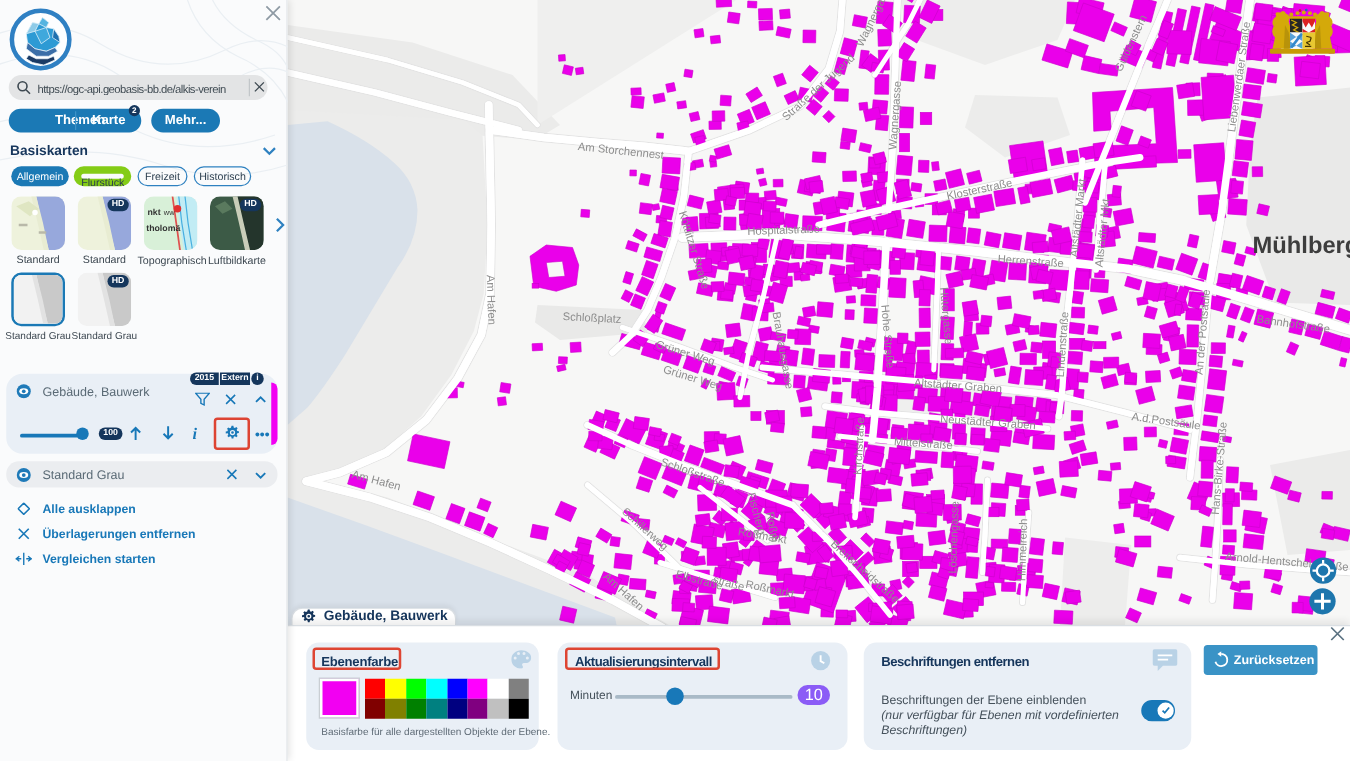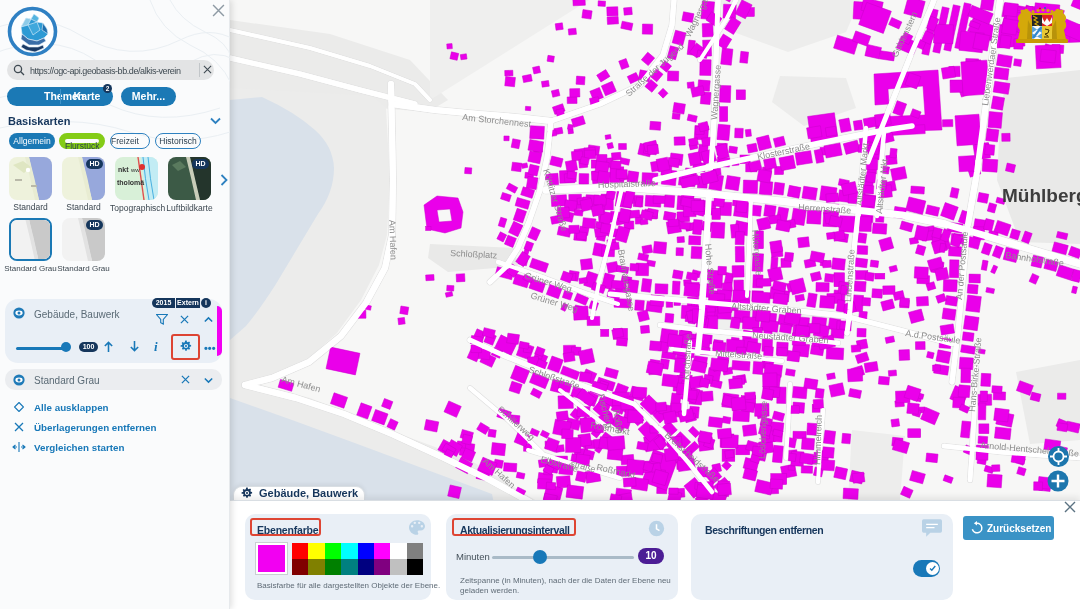--- a/index.html
+++ b/index.html
@@ -1443,33 +1443,33 @@
       <circle cx="10" cy="10" r="9" fill="#b9d2e6"></circle>
       <path d="M10 5 v5.5 l3.5 2" stroke="#fff" stroke-width="1.8" fill="none"></path>
     </svg>
 
   <div class="abs" style="left:226px;top:65px;font-size:9.5px;color:#44505a;">Minuten</div>
 
   <div class="abs" style="left:262px;top:70px;width:142px;height:2.5px;background:#a9bac7;border-radius:2px;"></div>
 
   <div class="abs" style="left:303px;top:64px;width:14px;height:14px;border-radius:50%;background:#1878b8;"></div>
 
-  <div class="abs" style="left:408px;top:62px;width:26px;height:16px;background:#4c1d95;border-radius:8px;color:#fff;font-size:10px;font-weight:bold;text-align:center;line-height:16px;">10</div>
-
-  <div class="abs" style="left:230px;top:90px;width:230px;font-size:8px;color:#5f6b76;line-height:1.3;">Zeitspanne (in Minuten), nach der die Daten der Ebene neu<br>geladen werden.</div>
+  <div class="abs" style="left:408px;top:62px;width:26px;height:16px;background:#8b5cf6;border-radius:8px;color:#fff;font-size:13px;font-weight:normal;text-align:center;line-height:16px;">10</div>
+
 
   <div class="abs" style="left:461px;top:28px;width:262px;height:86px;background:#e9eff6;border-radius:10px;"></div>
 
   <div class="abs" style="left:475px;top:38px;font-size:10.5px;font-weight:bold;color:#16365c;letter-spacing:-0.4px;">Beschriftungen entfernen</div>
 
   <svg class="abs" style="left:692px;top:33px" width="20" height="19" viewBox="0 0 24 22">
       <path fill="#b9d2e6" d="M2 0 h20 a2 2 0 0 1 2 2 v12 a2 2 0 0 1 -2 2 h-12 l-5 5 v-5 h-3 a2 2 0 0 1 -2 -2 v-12 a2 2 0 0 1 2 -2 Z"></path>
       <path d="M5 6 h14 M5 10 h10" stroke="#fff" stroke-width="1.6"></path>
     </svg>
 
+  <div class="abs" style="left:475px;top:69px;width:205px;font-size:9.8px;color:#44505a;line-height:1.25;white-space:normal;">Beschriftungen der Ebene einblenden<br><i>(nur verfügbar für Ebenen mit vordefinierten Beschriftungen)</i></div>
 
   <div class="abs" style="left:683px;top:74px;width:27px;height:17px;background:#1878b8;border-radius:9px;"></div>
   <div class="abs" style="left:696px;top:76px;width:13px;height:13px;background:#fff;border-radius:50%;"></div>
   <svg class="abs" style="left:699px;top:79px" width="7" height="7" viewBox="0 0 10 10">
       <path d="M1.5 5 l2.5 2.5 L9 1.5" stroke="#1878b8" stroke-width="2" fill="none"></path>
     </svg>
 
   <div class="abs" style="left:733px;top:30px;width:91px;height:24px;background:#3a93c6;border-radius:3px;"></div>
   <svg class="abs" style="left:740px;top:35px" width="14" height="14" viewBox="0 0 16 16">
       <path d="M8 2.5 A5.5 5.5 0 1 1 2.7 9.5" stroke="#fff" stroke-width="1.7" fill="none"></path>
@@ -1534,21 +1534,21 @@
   <div class="abs" style="left:121px;top:87px;width:55px;height:19px;background:#1b79b5;border-radius:10px;font-size:10.5px;font-weight:bold;color:#fff;text-align:center;line-height:19px;">Mehr...</div>
 
   <div class="abs" style="left:8px;top:115px;font-size:11px;font-weight:bold;color:#16365c;">Basiskarten</div>
 
   <svg class="abs" style="left:210px;top:117px" width="11" height="8" viewBox="0 0 11 8">
       <path d="M1 1.5 L5.5 6 L10 1.5" stroke="#2e81c0" stroke-width="1.8" fill="none"></path>
     </svg>
 
   <div class="abs" style="left:9px;top:133px;width:46px;height:16px;background:#1b79b5;border-radius:8px;color:#fff;font-size:8.5px;text-align:center;line-height:16px;">Allgemein</div>
   <div class="abs" style="left:59px;top:133px;width:46px;height:16px;border:6px solid #84cc16;border-radius:8px;color:#2b3e4e;font-size:8.5px;text-align:center;line-height:14px;">Flurstück</div>
-  <div class="abs" style="left:110px;top:133px;width:40px;height:16px;border:1px solid #2e81c0;border-radius:8px;color:#2b3e4e;font-size:8.5px;text-align:left;line-height:14px;">Freizeit</div>
+  <div class="abs" style="left:110px;top:133px;width:40px;height:16px;border:1px solid #2e81c0;border-radius:8px;color:#2b3e4e;font-size:8.5px;text-align:center;line-height:14px;">Freizeit</div>
   <div class="abs" style="left:155px;top:133px;width:46px;height:16px;border:1px solid #2e81c0;border-radius:8px;color:#2b3e4e;font-size:8.5px;text-align:center;line-height:14px;">Historisch</div>
 
   <div class="abs" style="left:9px;top:157px;width:43px;height:43px;border-radius:8px;overflow:hidden;">
     <svg width="43" height="43" viewBox="0 0 43 43">
         <rect width="43" height="43" fill="#eef2dc"></rect>
         <path d="M20 0 L43 0 L43 43 L30 43 Q24 20 20 0" fill="#97a8dc"></path>
         <path d="M20 0 Q26 22 30 43 L26 43 Q21 20 16 0 Z" fill="#e8ecd2"></path>
         <path d="M4 8 L14 4 L22 10 L15 16 Z" fill="#dfe6c2"></path>
         <circle cx="19" cy="13" r="2.2" fill="#fff"></circle>
         <rect x="6" y="22" width="7" height="2" fill="#b9b9a9"></rect>

